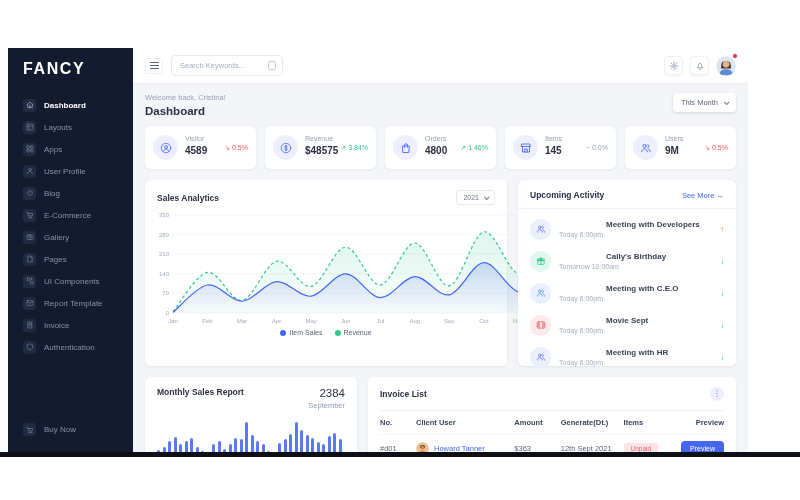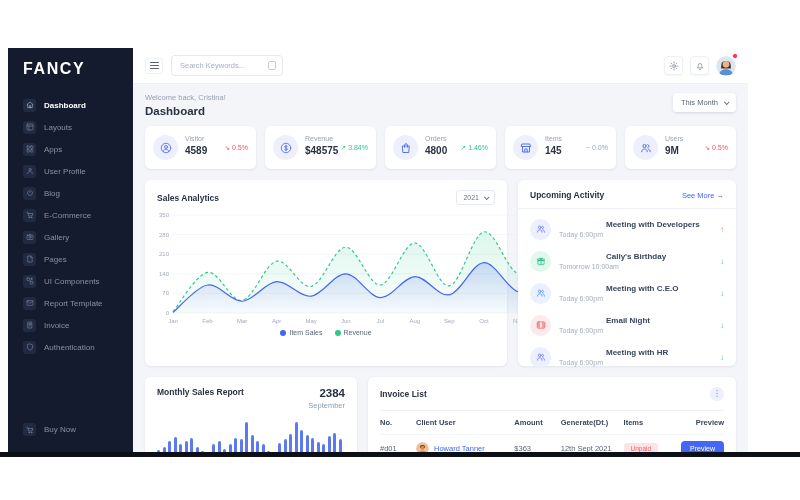--- a/index.html
+++ b/index.html
@@ -79,21 +79,21 @@
   .act-info{flex:1;min-width:0;}
   .act-title{font-size:8px;color:#39455c;font-weight:bold;margin-bottom:1.5px;padding-left:47px;}
   .act-time{font-size:7px;color:#a2abbe;}
   .act-arrow{font-size:8px;flex-shrink:0;}
   .arr-up{color:#f5876b;} .arr-down{color:#2fc98c;}
 
   
   .bottom-row{display:flex;gap:11px;margin-top:11px;}
   .monthly-panel{width:212px;flex-shrink:0;height:120px;padding:10px 12px;}
   .monthly-head{display:flex;justify-content:space-between;align-items:flex-start;}
-  .monthly-value{font-size:11.5px;font-weight:bold;color:#2a3142;text-align:right;}
+  .monthly-value{font-size:11.5px;font-weight:normal;color:#2a3142;text-align:right;}
   .monthly-sub{font-size:7.5px;color:#8e9cb5;text-align:left;margin-top:2px;}
   .bars{display:flex;align-items:flex-end;gap:2.5px;height:36px;margin-top:8px;}
   .bar{width:3px;border-radius:2px 2px 0 0;flex-shrink:0;}
 
   .invoice-panel{flex:1;min-width:0;height:120px;padding:10px 12px 0;}
   .dots-btn{width:14px;height:14px;border-radius:50%;background:#edf0fc;color:#5b6af0;font-size:8px;line-height:14px;text-align:center;cursor:pointer;}
   .inv-grid{display:grid;grid-template-columns:36px 1.8fr 0.85fr 1.15fr 0.85fr 54px;align-items:center;}
   .inv-header{margin-top:9px;padding:7px 0;border-top:1px solid #eef0f5;font-size:7.5px;font-weight:bold;color:#39455c;}
   .inv-header .col-right{text-align:right;}
   .inv-row{padding:6px 0;font-size:7.5px;color:#5b6579;border-top:1px solid #f3f5f9;}
@@ -492,21 +492,21 @@
                 <span class="act-arrow arr-down">↓</span>
               </div>
               <div class="activity-item">
                 <span class="act-icon th-red">
                   <svg viewBox="0 0 24 24" fill="none" stroke="currentColor" stroke-width="1.8" stroke-linecap="round" stroke-linejoin="round">
                     <rect x="3" y="4.5" width="18" height="15" rx="2"></rect>
                     <path d="M7.5 4.5 V19.5 M16.5 4.5 V19.5 M3 9.5 H7.5 M3 14.5 H7.5 M16.5 9.5 H21 M16.5 14.5 H21"></path>
                   </svg>
                 </span>
                 <span class="act-info">
-                  <div class="act-title">Email Night</div>
+                  <div class="act-title">Movie Sept</div>
                   <div class="act-time">Today 6:00pm</div>
                 </span>
                 <span class="act-arrow arr-down">↓</span>
               </div>
               <div class="activity-item">
                 <span class="act-icon th-indigo">
                   <svg viewBox="0 0 24 24" fill="none" stroke="currentColor" stroke-width="1.8" stroke-linecap="round" stroke-linejoin="round">
                     <circle cx="9" cy="8" r="3.2"></circle>
                     <path d="M3.5 19.5 C3.5 15.5 6 14 9 14 C12 14 14.5 15.5 14.5 19.5"></path>
                     <path d="M15.5 5.2 a3.2 3.2 0 0 1 0 6.2"></path>

